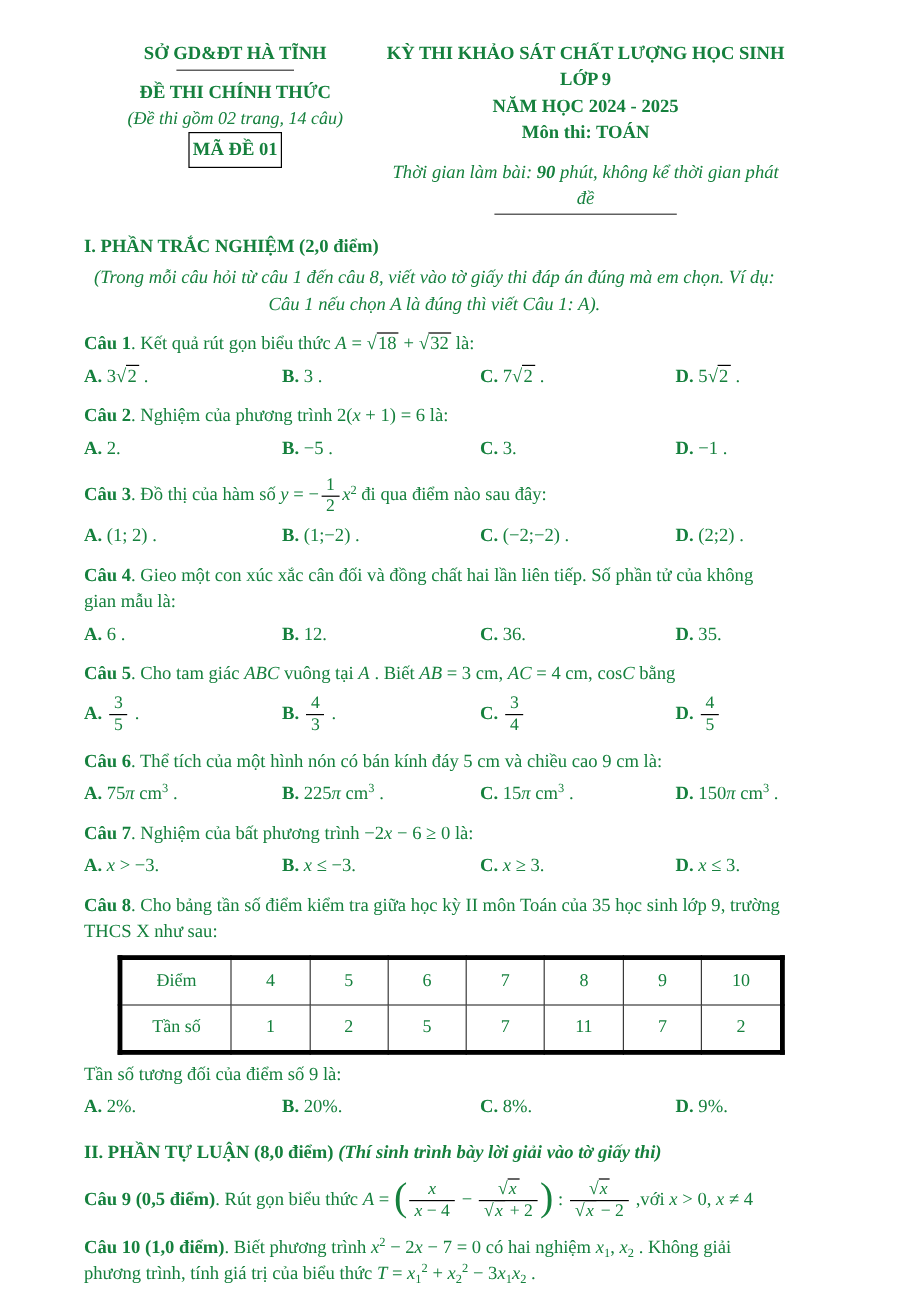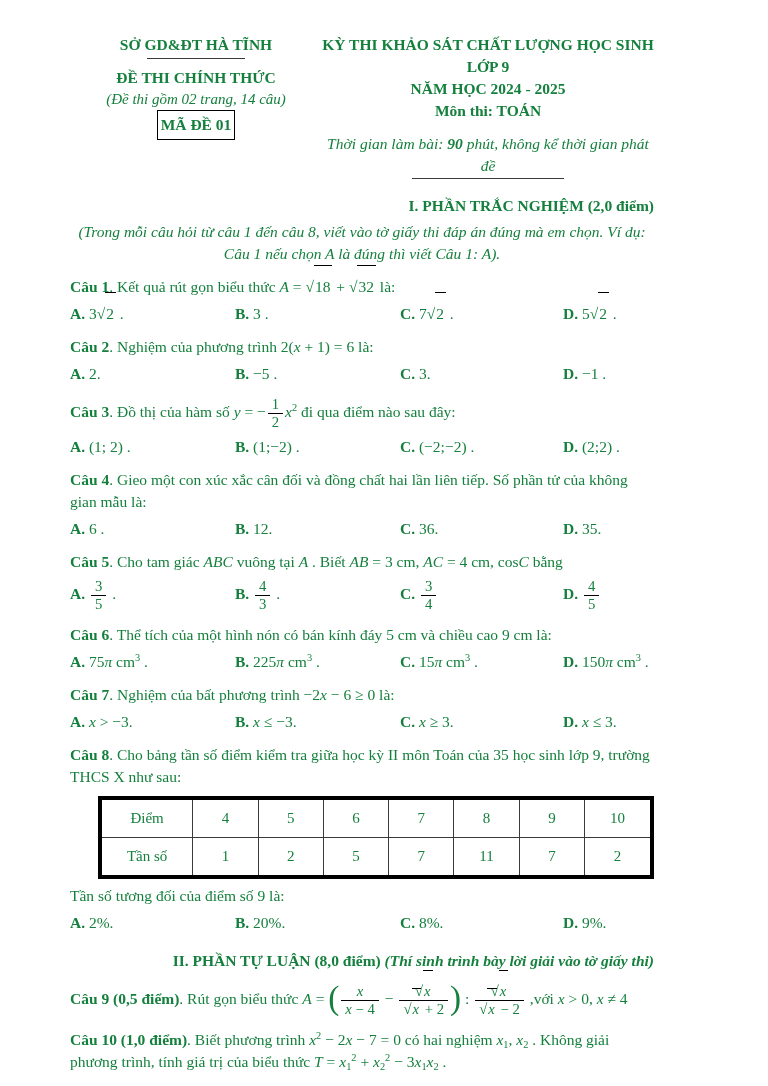--- a/index.html
+++ b/index.html
@@ -16,35 +16,35 @@
   .hdr-right{flex:1;text-align:center;}
   .org{font-weight:bold;}
   .u-short{width:98px;border-bottom:1.6px solid #3a3a3a;margin:2px auto 8px;}
   .doc-type{font-weight:bold;margin-top:2px;}
   .doc-note{font-style:italic;font-size:15px;}
   .code-box{display:inline-block;border:1.7px solid #000;padding:3px 3px;font-weight:bold;}
   .exam-l1,.exam-l2,.exam-l3{font-weight:bold;}
   .exam-l4{font-style:italic;margin-top:11px;}
   .u-time{width:152px;border-bottom:1.6px solid #3a3a3a;margin:1px auto 0;}
   
-  .sec-title{font-weight:bold;margin:16px 0 4px;text-align:right;}
+  .sec-title{font-weight:bold;margin:16px 0 4px;}
   .sec2-title{font-weight:bold;display:inline;}
   .sec2-note{font-style:italic;display:inline;}
   .intro{font-style:italic;margin:2px 0 4px;text-align:center;}
   .question-block{margin-top:11px;}
   .qlabel{font-weight:bold;}
   .opts{display:grid;grid-template-columns:165px 165px 163px auto;margin-top:5px;align-items:center;}
   .okey{font-weight:bold;}
   .qpost{margin-top:2px;}
   
   .mv{font-style:italic;}
   sup{font-size:67%;vertical-align:0.55em;line-height:0;}
   sub{font-size:67%;vertical-align:-0.3em;line-height:0;}
   .sqrt{white-space:nowrap;}
-  .sqrt .rad{border-top:1.4px solid #000;padding:12px 2px 0 1px;}
+  .sqrt .rad{border-top:1.4px solid #000;padding:0 2px 0 1px;}
   .frac{display:inline-flex;flex-direction:column;vertical-align:middle;text-align:center;line-height:1.12;font-size:95%;margin:0 2px;}
   .frac .fnum{border-bottom:1.3px solid #000;padding:0 4px 1px;}
   .frac .fden{padding:0 4px;}
   .bigp{font-size:215%;font-weight:400;vertical-align:middle;line-height:0;display:inline-block;transform:translateY(-2px);}
   
   table.freq{border-collapse:collapse;margin:8px 0 6px 28px;border:4px solid #000000;}
   .freq td{border:1.3px solid #3a3a3a;width:68px;height:37px;text-align:center;vertical-align:middle;font-size:15px;padding:0;}
   .freq td.first{width:94px;}
 </style>
 </head>

